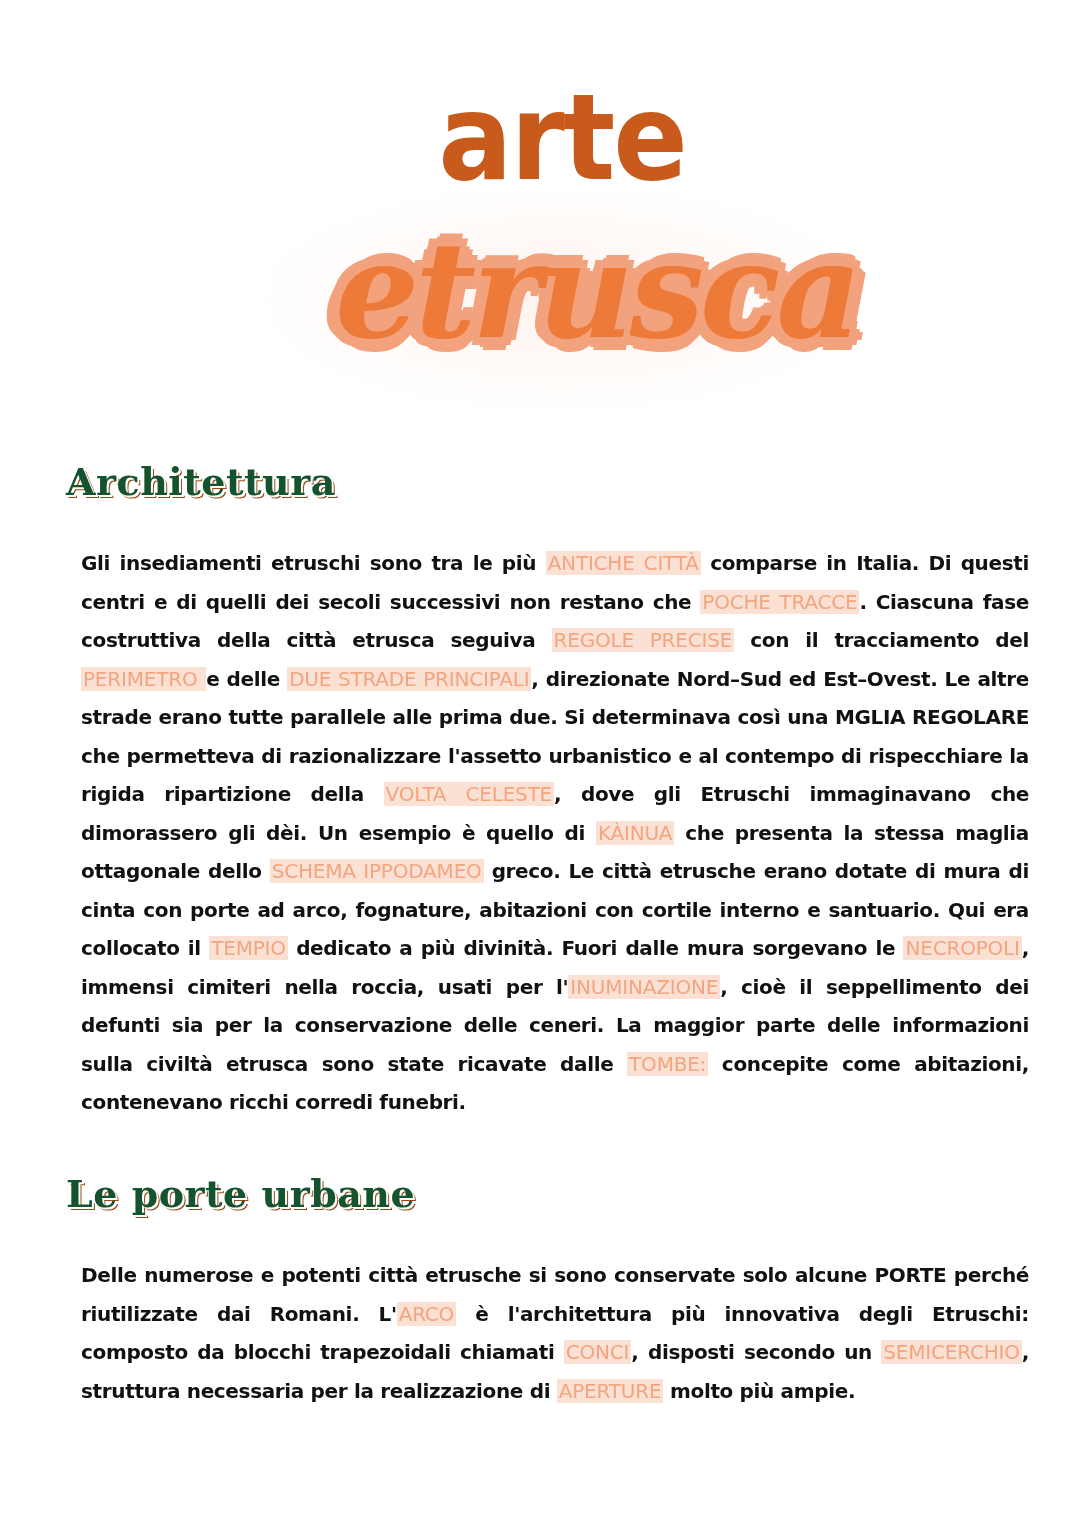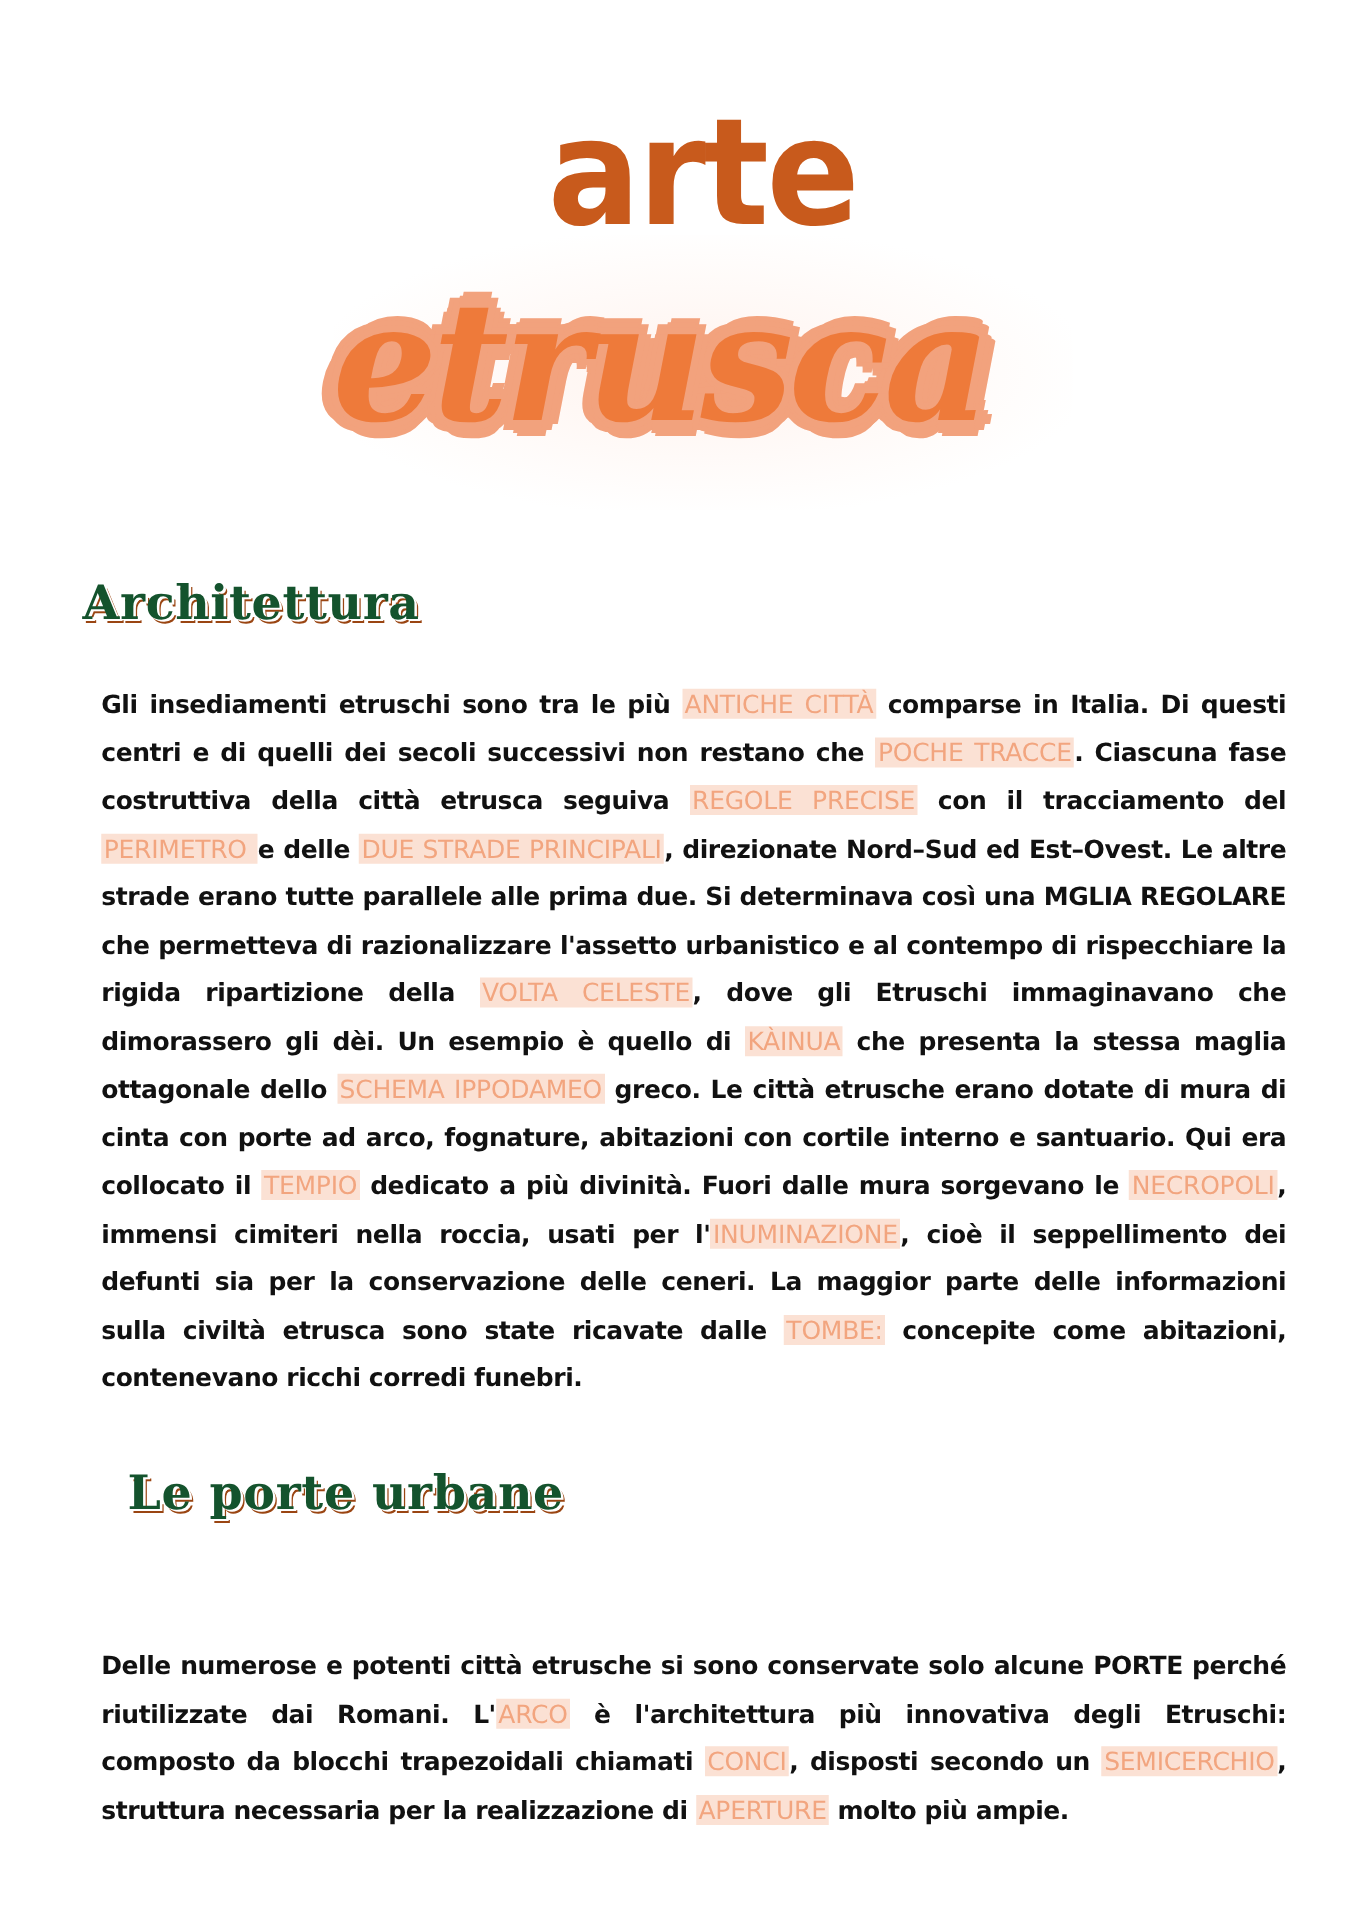--- a/index.html
+++ b/index.html
@@ -5,43 +5,43 @@
   html, body { margin: 0; padding: 0; background: #ffffff; }
   body { width: 1080px; height: 1527px; position: relative; overflow: hidden;
          font-family: "DejaVu Sans", sans-serif; color: #111111; }
 
   .title-block { position: absolute; left: 262px; top: 78px; width: 600px; height: 320px; }
   .title-arte { position: absolute; left: 0; right: 0; top: 0; text-align: center;
     font-family: "DejaVu Sans", sans-serif; font-weight: bold; font-size: 110px; line-height: 120px;
     color: #c85a1c; letter-spacing: -2px; transform: scaleY(1.08); }
   .title-etrusca-wrap { position: absolute; left: 4px; top: 110px; width: 592px; height: 220px;
     background: radial-gradient(ellipse at center, #fff3ee 0%, #ffffff 75%); }
-  .title-etrusca { position: absolute; left: 0; right: 0; top: 28px; text-align: left;
+  .title-etrusca { position: absolute; left: 0; right: 0; top: 28px; text-align: right;
     font-family: "DejaVu Serif", serif; font-style: italic; font-weight: bold; font-size: 132px; line-height: 150px;
     color: #ee7a3a; letter-spacing: -4px;
     -webkit-text-stroke: 0px;
     text-shadow:
       0 0 0 #f2a27d, 6px 0 0 #f2a27d, -6px 0 0 #f2a27d, 0 6px 0 #f2a27d, 0 -6px 0 #f2a27d,
       5px 5px 0 #f2a27d, -5px 5px 0 #f2a27d, 5px -5px 0 #f2a27d, -5px -5px 0 #f2a27d,
       10px 0 0 #f2a27d, -10px 0 0 #f2a27d, 0 10px 0 #f2a27d, 0 -10px 0 #f2a27d,
       8px 8px 0 #f2a27d, -8px 8px 0 #f2a27d, 8px -8px 0 #f2a27d, -8px -8px 0 #f2a27d,
       13px 3px 0 #f2a27d, -13px 3px 0 #f2a27d, 3px 13px 0 #f2a27d, 3px -13px 0 #f2a27d; }
 
   .section-heading { position: absolute; left: 66px; margin: 0;
     font-family: "DejaVu Serif", serif; font-weight: bold; font-size: 38px; line-height: 44px;
     color: #14532d; letter-spacing: 0.5px;
     text-shadow: 1px 1px 0 #fff, 2px 2px 0 #fff, 3px 3px 0 #9a4512; }
   #h-arch { top: 460px; }
-  #h-porte { top: 1172px; margin-left: 36px; }
+  #h-porte { top: 1172px; }
 
   .para { position: absolute; left: 66px; width: 948px; margin: 15px;
     font-family: "DejaVu Sans", sans-serif; font-weight: bold; font-size: 20px; line-height: 38.5px;
     color: #111111; text-align: justify; letter-spacing: -0.35px; }
   #p-arch { top: 529px; }
-  #p-porte { top: 1298px; }
+  #p-porte { top: 1241px; }
 
   .hl { background: #fbe1d4; color: #f2a57f; font-weight: normal; letter-spacing: -0.2px; padding: 0 2px; }
 </style>
 </head>
 <body>
 
 <div class="title-block">
   <div class="title-etrusca-wrap">
     <div class="title-etrusca">etrusca</div>
   </div>

